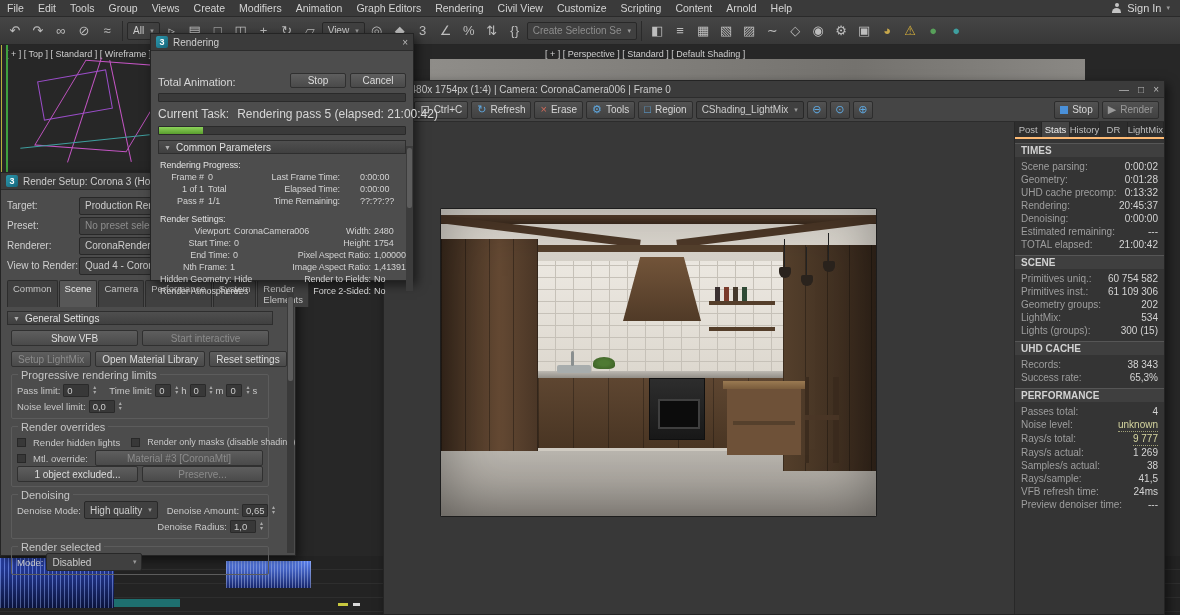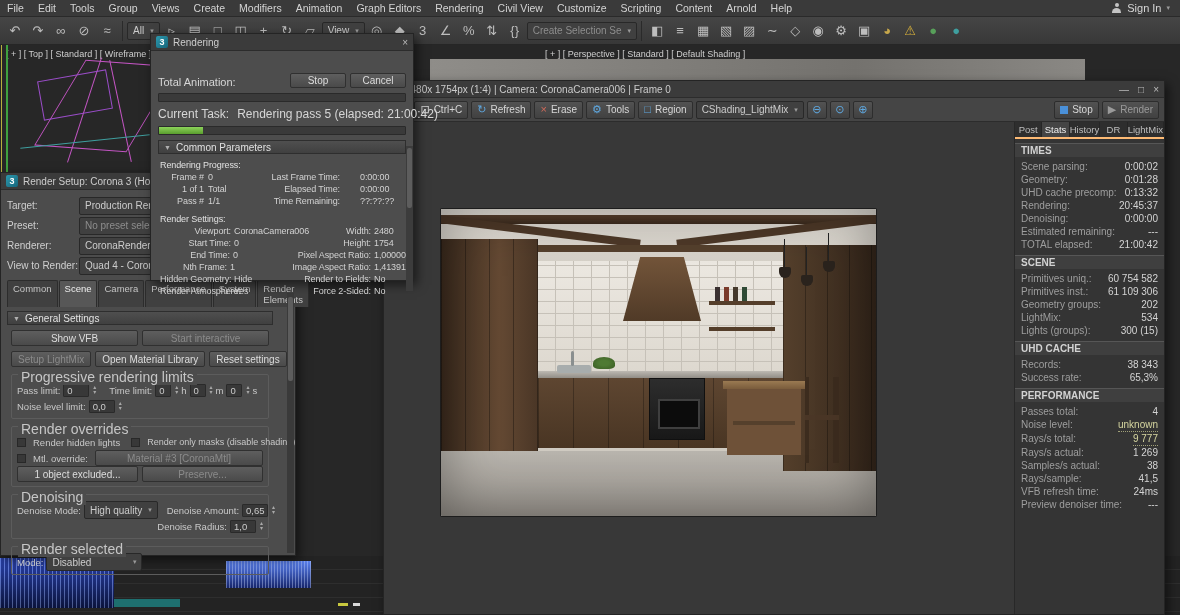--- a/index.html
+++ b/index.html
@@ -48,21 +48,21 @@
 .vfb-logo{width:11px;height:11px;min-width:11px;background:radial-gradient(circle at 35% 35%,#f0a04a,#b85a14);border-radius:50%}
 .win-btns{margin-left:auto;display:flex;gap:9px;color:#bbbbbb;font-size:10px}
 .btn{background:linear-gradient(#5e5e5e,#4a4a4a);border:1px solid #303030;border-radius:2px;color:#dddddd;font-size:10px;height:16px;display:inline-flex;align-items:center;justify-content:center;padding:0 6px;white-space:nowrap}
 .btn.disabled{color:#8b8b8b}
 .field{background:#383838;border:1px solid #2a2a2a;color:#cccccc;height:13px;font-size:9.5px;display:inline-flex;align-items:center;padding:0 3px;border-radius:1px}
 .w26{width:26px}.w20{width:16px}
 .spin{display:inline-flex;flex-direction:column;margin-left:1px}
 .spin i{font-style:normal;font-size:6px;line-height:5px;color:#a8a8a8}
 .cb{width:9px;height:9px;min-width:9px;background:#383838;border:1px solid #282828;display:inline-block;margin-right:4px}
 .gbox{border:1px solid #5c5c5c;border-radius:2px;margin:7px 4px 2px;padding:7px 5px 4px;position:relative}
-.gtitle{position:absolute;top:-6px;left:6px;background:#4c4c4c;padding:0 3px;font-size:14px;color:#c6c6c6;white-space:nowrap}
+.gtitle{position:absolute;top:-6px;left:6px;background:#4c4c4c;padding:0 3px;font-size:11px;color:#c6c6c6;white-space:nowrap}
 .lock-icon{width:9px;height:7px;min-width:9px;background:#b99b4a;border-radius:1px;position:relative;margin-left:4px}
 .lock-icon::before{content:"";position:absolute;left:1.5px;top:-4px;width:6px;height:4px;border:1.5px solid #b99b4a;border-bottom:none;border-radius:3px 3px 0 0}
 
 #render-setup{left:0;top:172px;width:296px;height:384px;z-index:10;font-size:10px}
 .rs-body{padding:7px 22px 0 6px;position:relative}
 .fr{display:flex;align-items:center;height:17px;margin-bottom:3px}
 .fl{width:72px;color:#cfcfcf;font-size:10px}
 .grow{flex:1;justify-content:space-between}
 .rs-tabs{display:flex;margin:6px 0 0;gap:1px}
 .rs-tab{padding:2px 5px;font-size:9.5px;background:#404040;border:1px solid #2c2c2c;border-bottom:none;color:#c4c4c4;border-radius:2px 2px 0 0}

